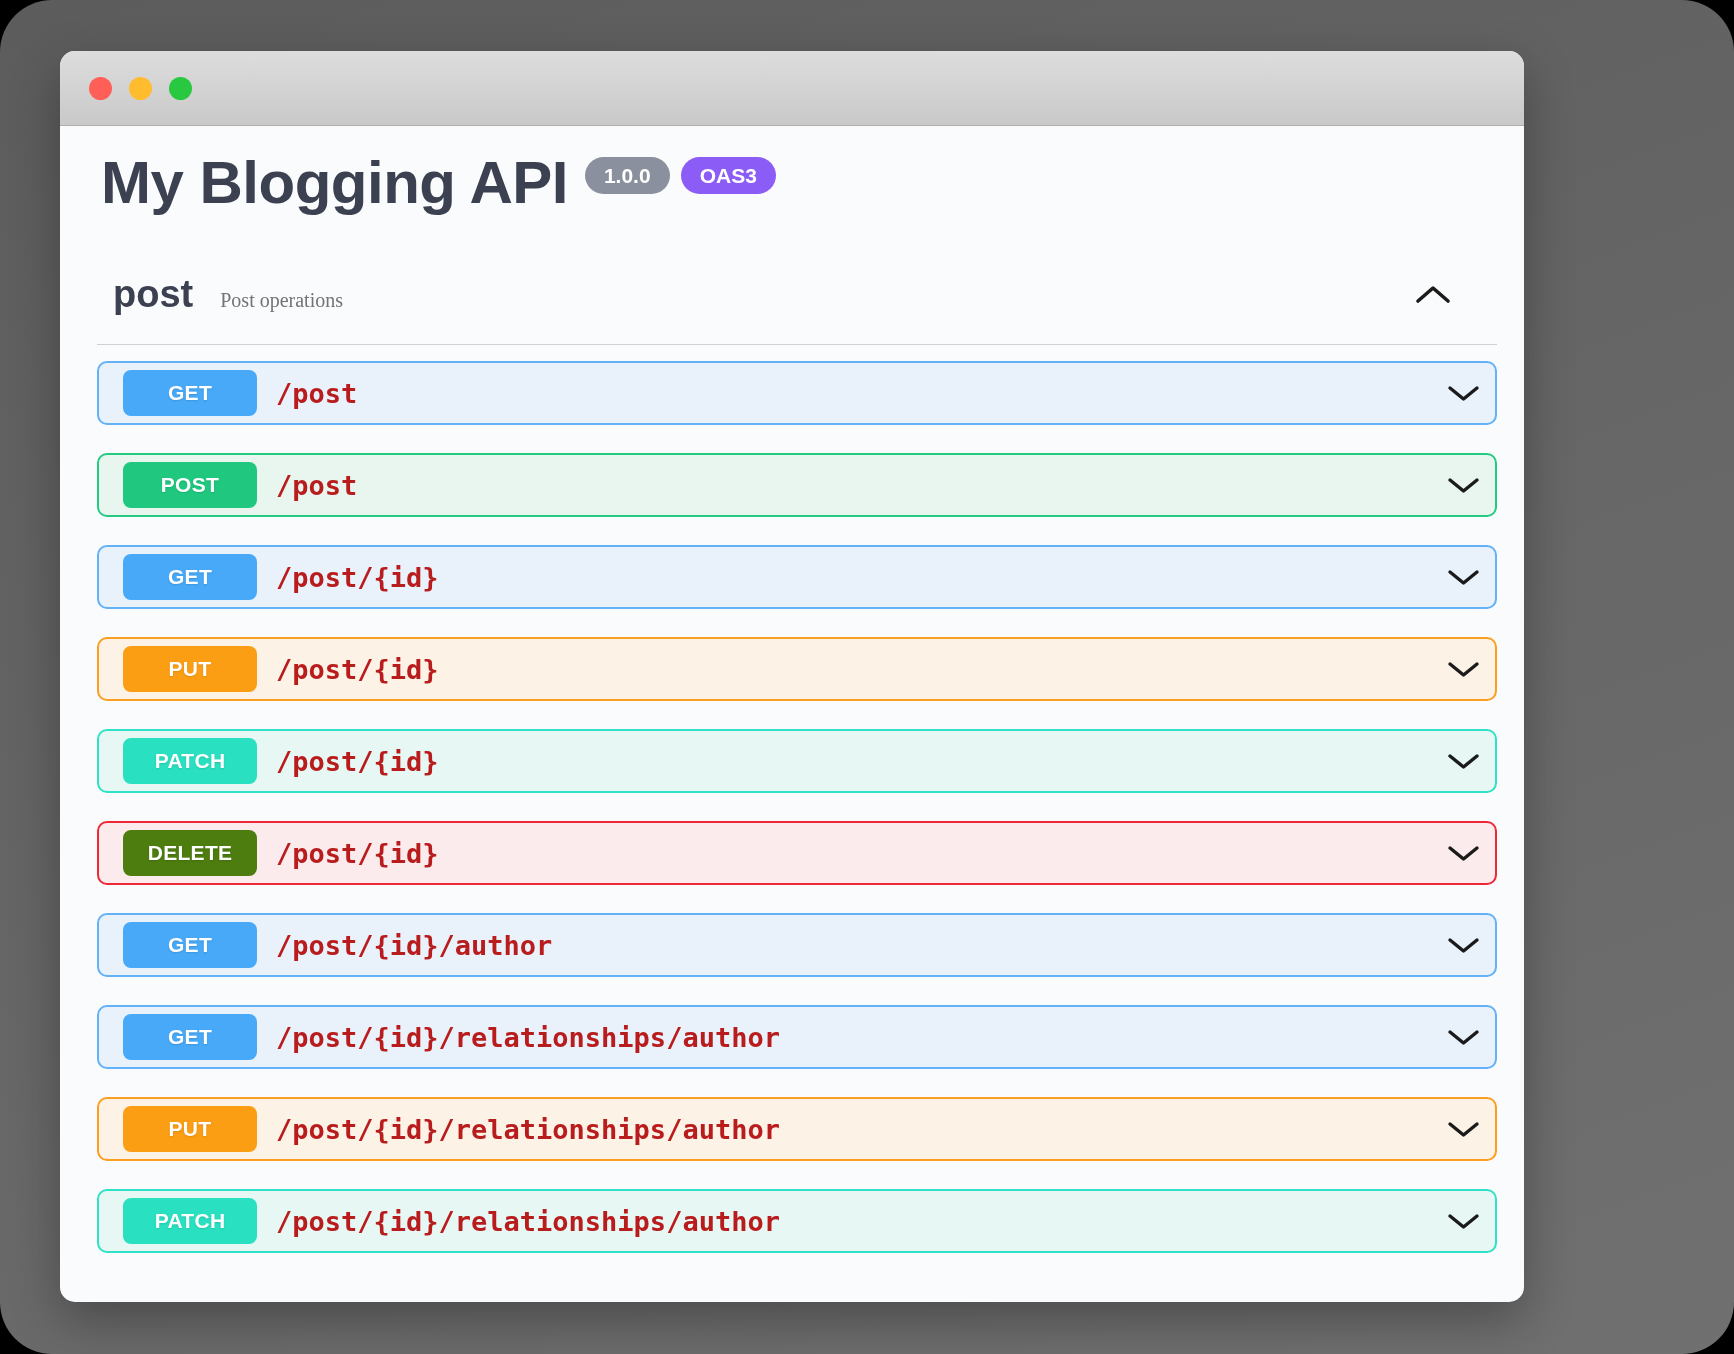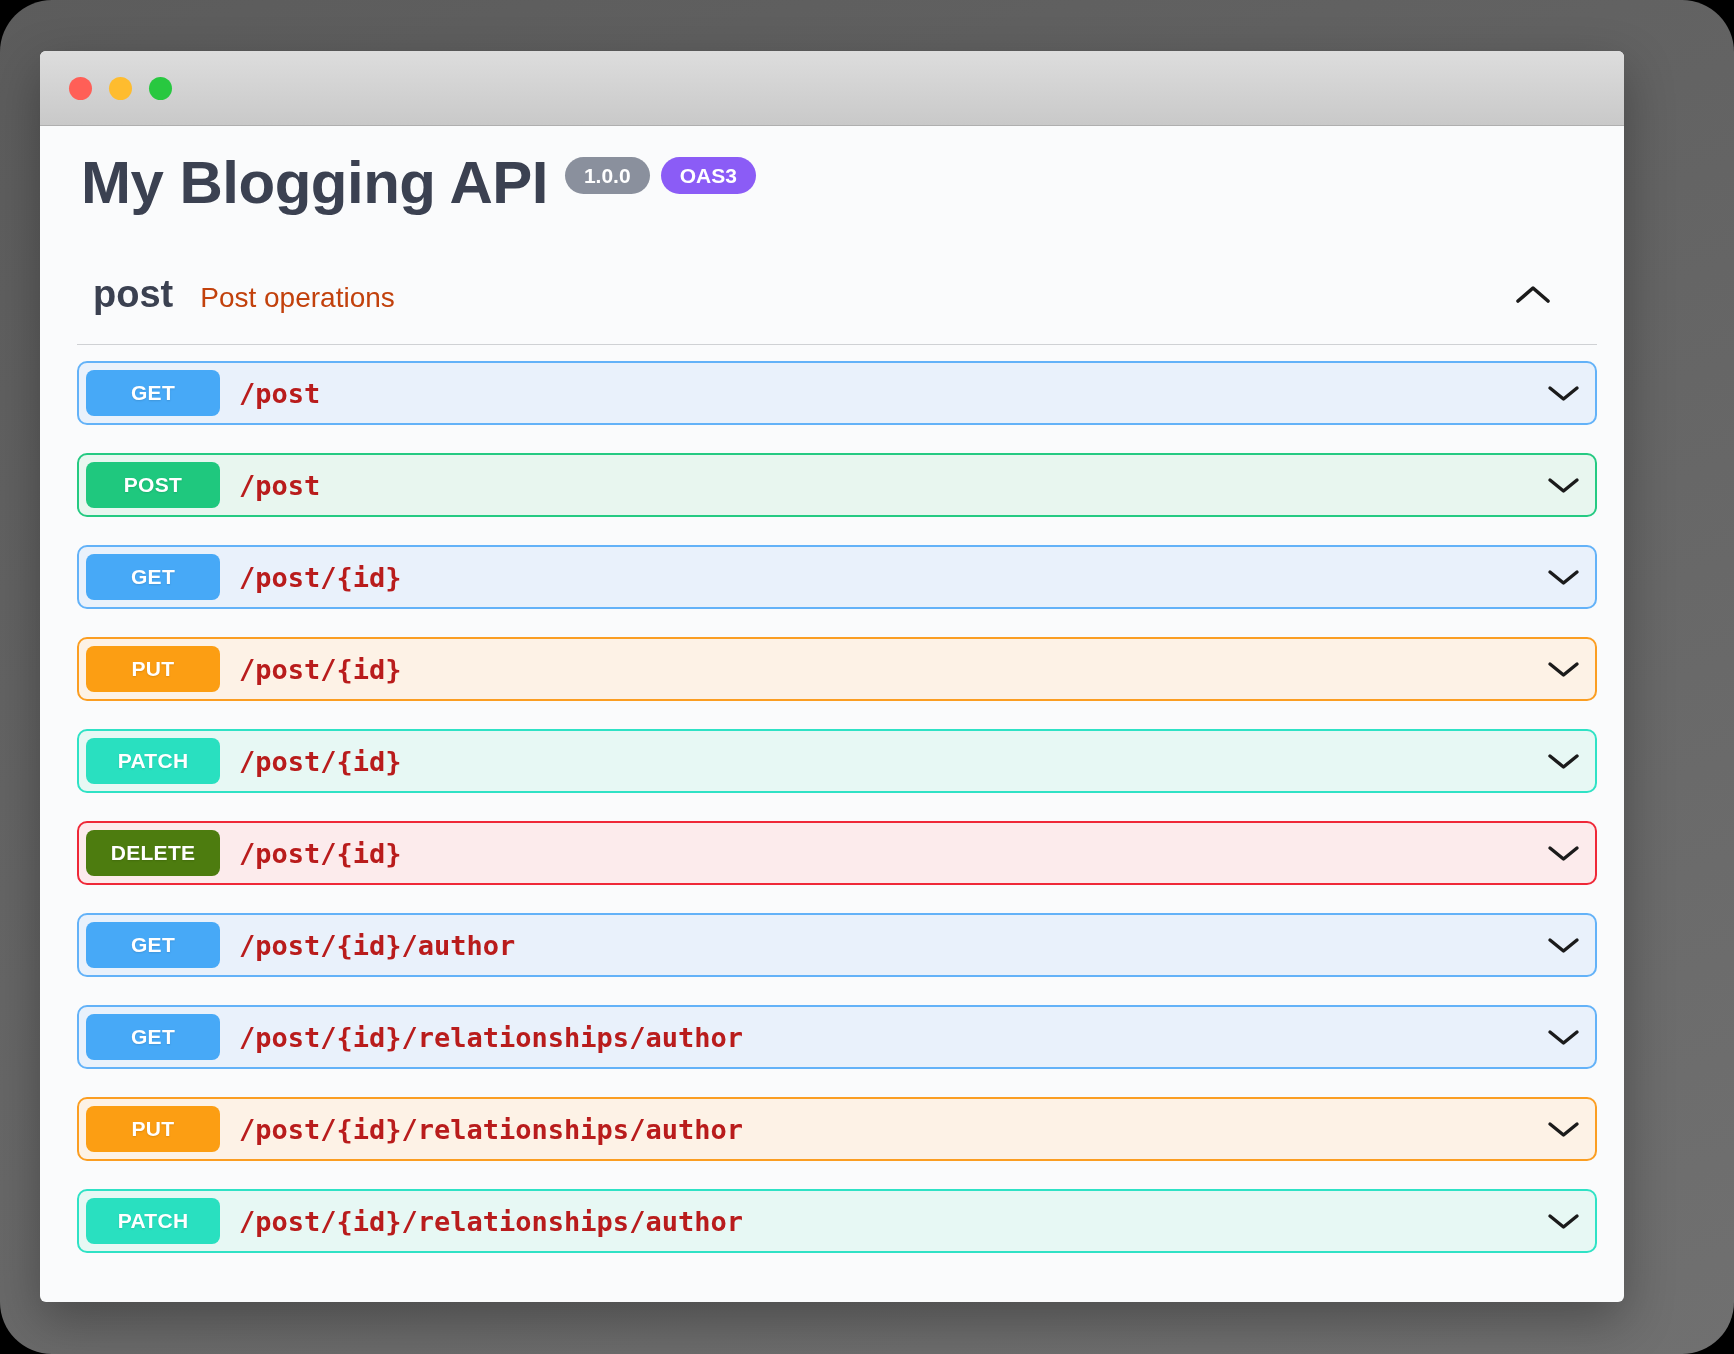--- a/index.html
+++ b/index.html
@@ -6,23 +6,23 @@
   html, body { background: #000; width: 1734px; height: 1354px; overflow: hidden; }
   body { font-family: "Liberation Sans", sans-serif; position: relative; }
 
   .outer-frame {
     position: absolute; inset: 0;
     border-radius: 52px;
     background: linear-gradient(160deg, #5c5c5c 0%, #656565 45%, #707070 100%);
   }
 
   .window {
-    position: absolute; left: 40px; top: 51px;
-    width: 1584px; height: 1251px;
-    border-radius: 6px;
+    position: absolute; left: 60px; top: 51px;
+    width: 1464px; height: 1251px;
+    border-radius: 15px;
     background: #fafbfc;
     overflow: hidden;
     box-shadow: 0 18px 50px rgba(0,0,0,0.30);
   }
 
   .titlebar {
     height: 75px;
     background: linear-gradient(#dddddd, #c9c9c9);
     border-bottom: 1px solid #afafaf;
     display: flex; align-items: center;
@@ -40,33 +40,33 @@
   .pill {
     margin-top: 7px; height: 37px; padding: 5px 19px;
     border-radius: 19px; color: #ffffff;
     font-size: 21px; font-weight: 700;
     display: inline-flex; align-items: center;
   }
   .pills { display: flex; gap: 11px; }
 
   .section-header { display: flex; align-items: baseline; margin: 56px 0 0 16px; }
   .section-name { font-size: 38px; font-weight: 700; color: #3b4151; line-height: 44px; }
-  .section-desc { font-size: 28px; color: #c2410c; margin-left: 27px; }
+  .section-desc { font-size: 20px; color: #737373; margin-left: 27px; font-family: Liberation Serif, serif; }
   .section-chevron {
     margin-left: auto; margin-right: 46px; align-self: center;
     display: inline-flex; cursor: pointer;
   }
 
   .divider { height: 1px; background: #cfd1d4; margin-top: 28px; }
 
   .op-row {
     height: 64px; margin-top: 28px;
     border: 2px solid; border-radius: 10px;
     display: flex; align-items: center;
-    padding: 0 15px 0 7px;
+    padding: 0 15px 0 24px;
     cursor: pointer;
   }
   .ops-list .op-row:first-child { margin-top: 16px; }
 
   .method-badge {
     width: 134px; height: 46px; border-radius: 8px;
     color: #ffffff; font-size: 21px; font-weight: 700;
     display: flex; align-items: center; justify-content: center;
     text-shadow: 0 1px 2px rgba(0,0,0,0.12);
     letter-spacing: 0.3px;

